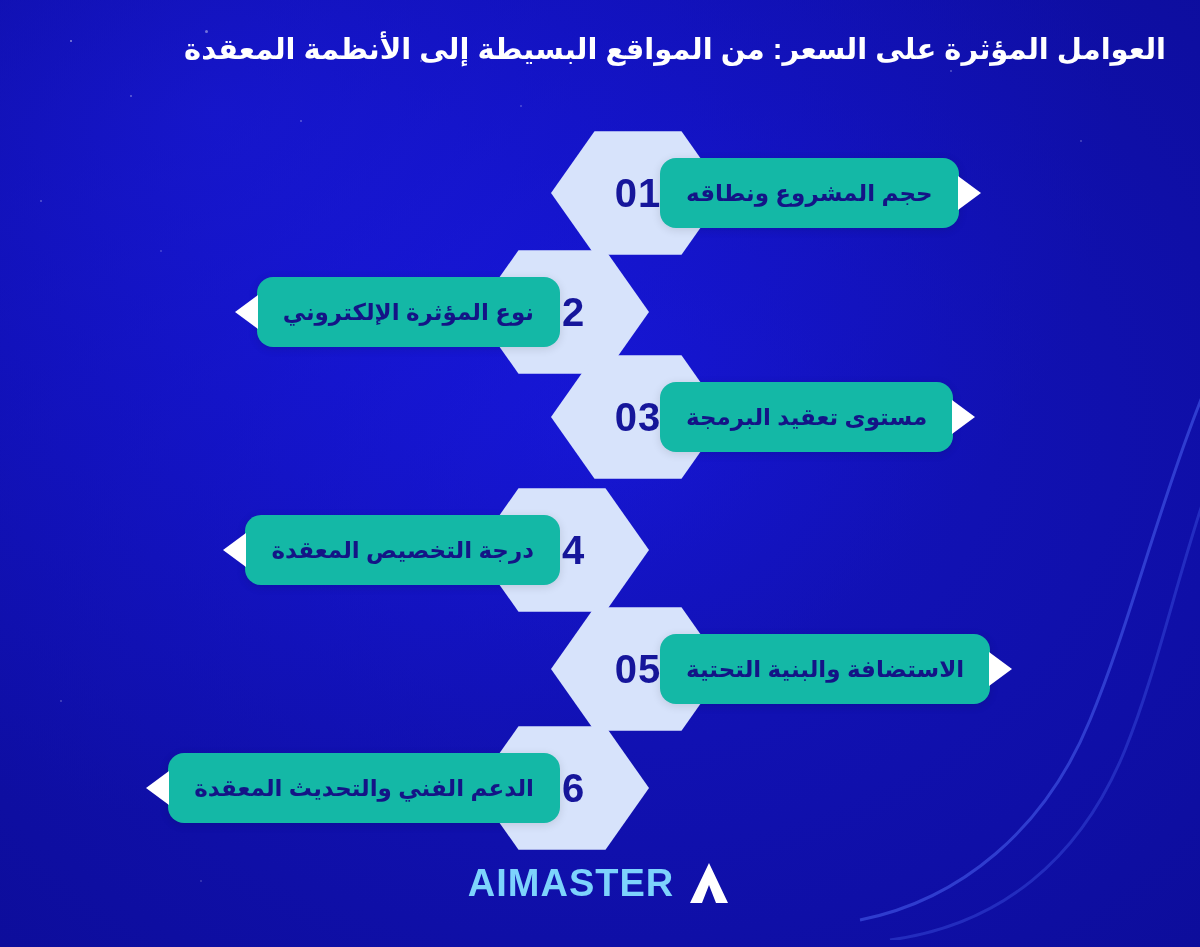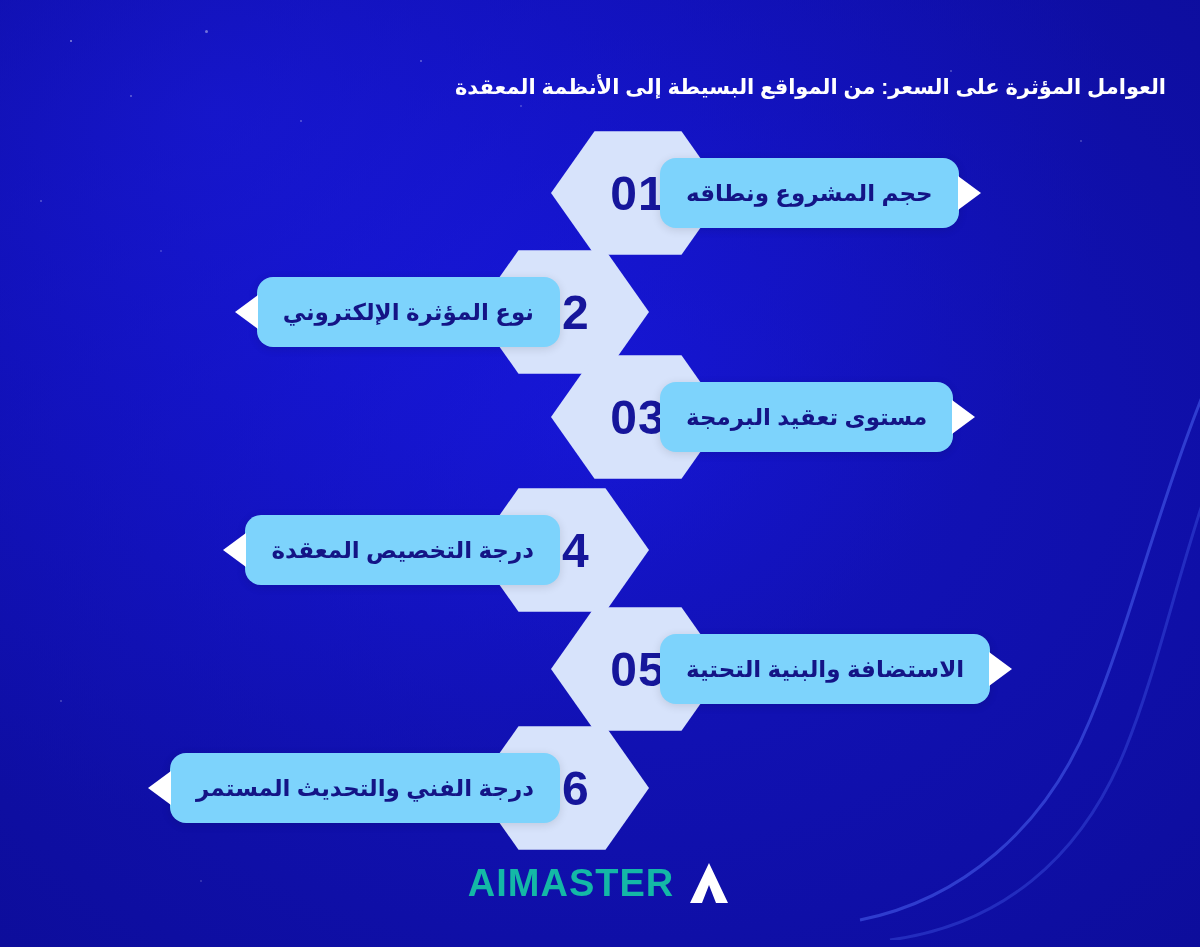--- a/index.html
+++ b/index.html
@@ -48,25 +48,24 @@
   }
 
   
   .title {
     position: absolute;
     top: 28px;
     right: 34px;
     left: 34px;
     text-align: right;
     color: #ffffff;
-    font-size: 21px;
+    font-size: 29px;
     font-weight: bold;
     line-height: 1.45;
     letter-spacing: 0;
-    margin-top: 44px;
   }
 
   
   .diagram {
     position: absolute;
     top: 130px;
     left: 0;
     right: 0;
     height: 700px;
   }
@@ -85,31 +84,31 @@
     left: 50%;
     transform: translateX(-50%);
     width: 174px;
     height: 126px;
     background: #d7e3fb;
     clip-path: polygon(25% 1%, 75% 1%, 100% 50%, 75% 99%, 25% 99%, 0% 50%);
     display: flex;
     align-items: center;
     justify-content: center;
     color: #16169b;
-    font-size: 48px;
+    font-size: 40px;
     font-weight: bold;
     letter-spacing: 1px;
   }
 
   .row.shift-right .hex { transform: translateX(-50%) translateX(38px); }
   .row.shift-left  .hex { transform: translateX(-50%) translateX(-38px); }
 
   .label {
     position: absolute;
-    background: #7dd3fc;
+    background: #14b8a6;
     color: #141486;
     font-size: 23px;
     font-weight: bold;
     border-radius: 16px;
     height: 70px;
     display: flex;
     align-items: center;
     padding: 0 26px;
     white-space: nowrap;
     box-shadow: 0 2px 10px rgba(0,0,0,0.12);
@@ -155,21 +154,21 @@
     bottom: 42px;
     left: 0;
     right: 0;
     display: flex;
     align-items: center;
     justify-content: center;
     gap: 12px;
   }
   .brand-mark { display: block; }
   .brand-name {
-    color: #14b8a6;
+    color: #7dd3fc;
     font-size: 38px;
     font-weight: bold;
     letter-spacing: 1px;
     direction: ltr;
   }
 </style>
 </head>
 <body>
 
 <div class="bg"></div>
@@ -219,21 +218,21 @@
     <div class="label left">درجة التخصيص المعقدة</div>
   </div>
 
   <div class="row shift-right" style="top:476px;">
     <div class="hex">05</div>
     <div class="label right">الاستضافة والبنية التحتية</div>
   </div>
 
   <div class="row shift-left" style="top:595px;">
     <div class="hex">06</div>
-    <div class="label left">درجة الفني والتحديث المستمر</div>
+    <div class="label left">الدعم الفني والتحديث المعقدة</div>
   </div>
 
 </div>
 
 <div class="brand">
   <svg class="brand-mark" width="46" height="44" viewBox="0 0 46 44">
     <path d="M23 2 L42 42 L30 42 L23 24 L16 42 L4 42 Z" fill="#ffffff"></path>
     <circle cx="23" cy="12" r="0" fill="#1414d8"></circle>
   </svg>
   <span class="brand-name">AIMASTER</span>

